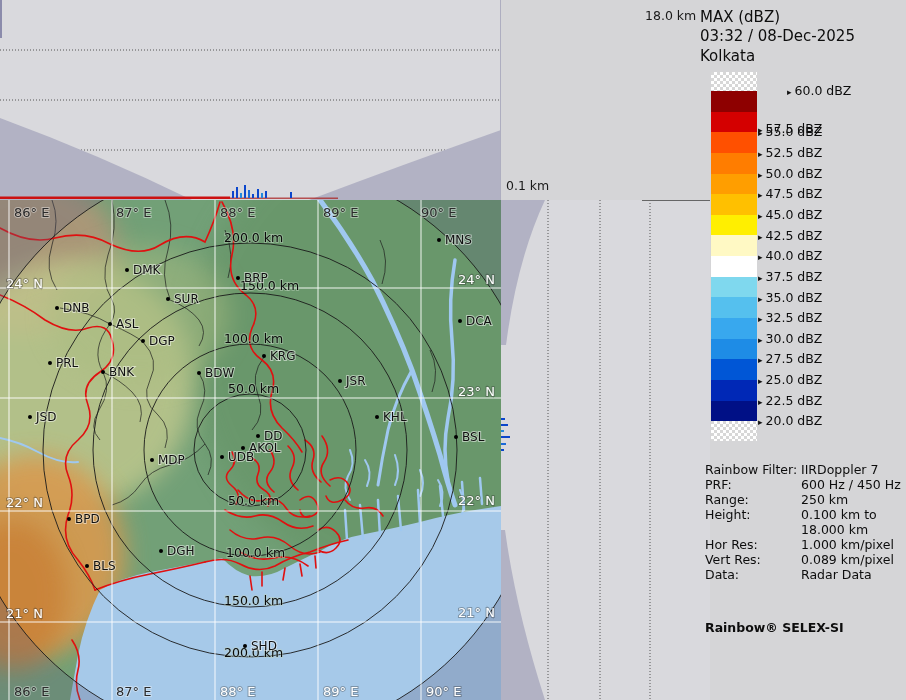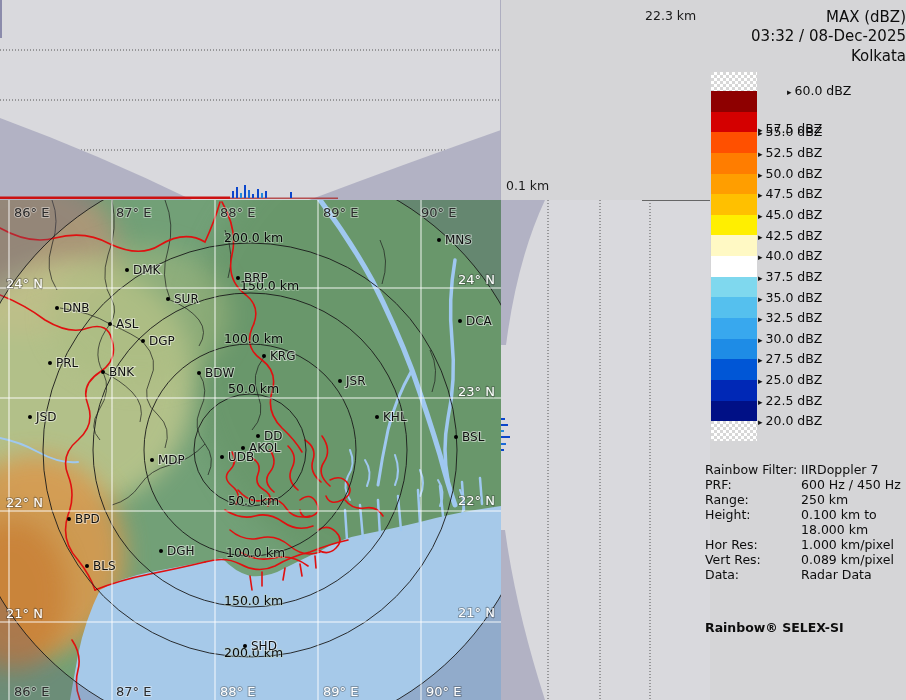--- a/index.html
+++ b/index.html
@@ -9,21 +9,21 @@
   
   #top-profile{left:0;top:0;width:501px;height:200px;}
   #map-panel{left:0;top:200px;width:501px;height:500px;}
   #right-profile{left:501px;top:200px;width:209px;height:500px;}
   #legend-panel{left:700px;top:0;width:206px;height:700px;}
   
   .axis-label{font-size:12.5px;color:#1a1a1a;}
   #axis-max{left:645px;top:8px;}
   #axis-min{left:506px;top:178px;}
   
-  .legend-title{width:206px;text-align:right;color:#0d0d0d;font-size:15px;line-height:19px;}
+  .legend-title{width:206px;text-align:left;color:#0d0d0d;font-size:15px;line-height:19px;}
   #legend-title1{top:8px;}
   #legend-title2{top:27px;}
   #legend-title3{top:47px;}
   #colorbar{left:11px;top:72px;width:46px;display:flex;flex-direction:column;}
   .checker{background:repeating-conic-gradient(#ffffff 0% 25%,#d7d7d7 0% 50%) 0 0/6px 6px;}
   .band{width:46px;}
   #legend-ticks{left:58px;top:72px;width:120px;height:370px;}
   .tick{position:absolute;left:0;white-space:nowrap;font-size:12.5px;color:#0d0d0d;}
   .tick .arr{font-size:9px;margin-right:3px;color:#111;}
   #legend-info{left:5px;top:462px;width:200px;font-size:12.5px;color:#0d0d0d;}
@@ -61,21 +61,21 @@
     <rect x="244" y="185" width="2" height="13" fill="#0b46cc"></rect>
     <rect x="248" y="190" width="2" height="8" fill="#1a6ad8"></rect>
     <rect x="252" y="194" width="2" height="4" fill="#0b46cc"></rect>
     <rect x="257" y="189" width="2" height="9" fill="#0b46cc"></rect>
     <rect x="261" y="193" width="2" height="5" fill="#2288dd"></rect>
     <rect x="265" y="191" width="2" height="7" fill="#0b46cc"></rect>
     <rect x="290" y="192" width="2" height="6" fill="#0b46cc"></rect>
   </g>
 </svg>
 
-<div id="axis-max" class="abs axis-label">22.3 km</div>
+<div id="axis-max" class="abs axis-label">18.0 km</div>
 <div id="axis-min" class="abs axis-label">0.1 km</div>
 
 <svg id="map-panel" class="abs" width="501" height="500" viewBox="0 0 501 500">
   <defs>
     <filter id="soft" x="-40%" y="-40%" width="180%" height="180%">
         <feGaussianBlur stdDeviation="12"></feGaussianBlur>
       </filter>
     <clipPath id="mapclip">
         <rect x="0" y="0" width="501" height="500"></rect>
       </clipPath>

